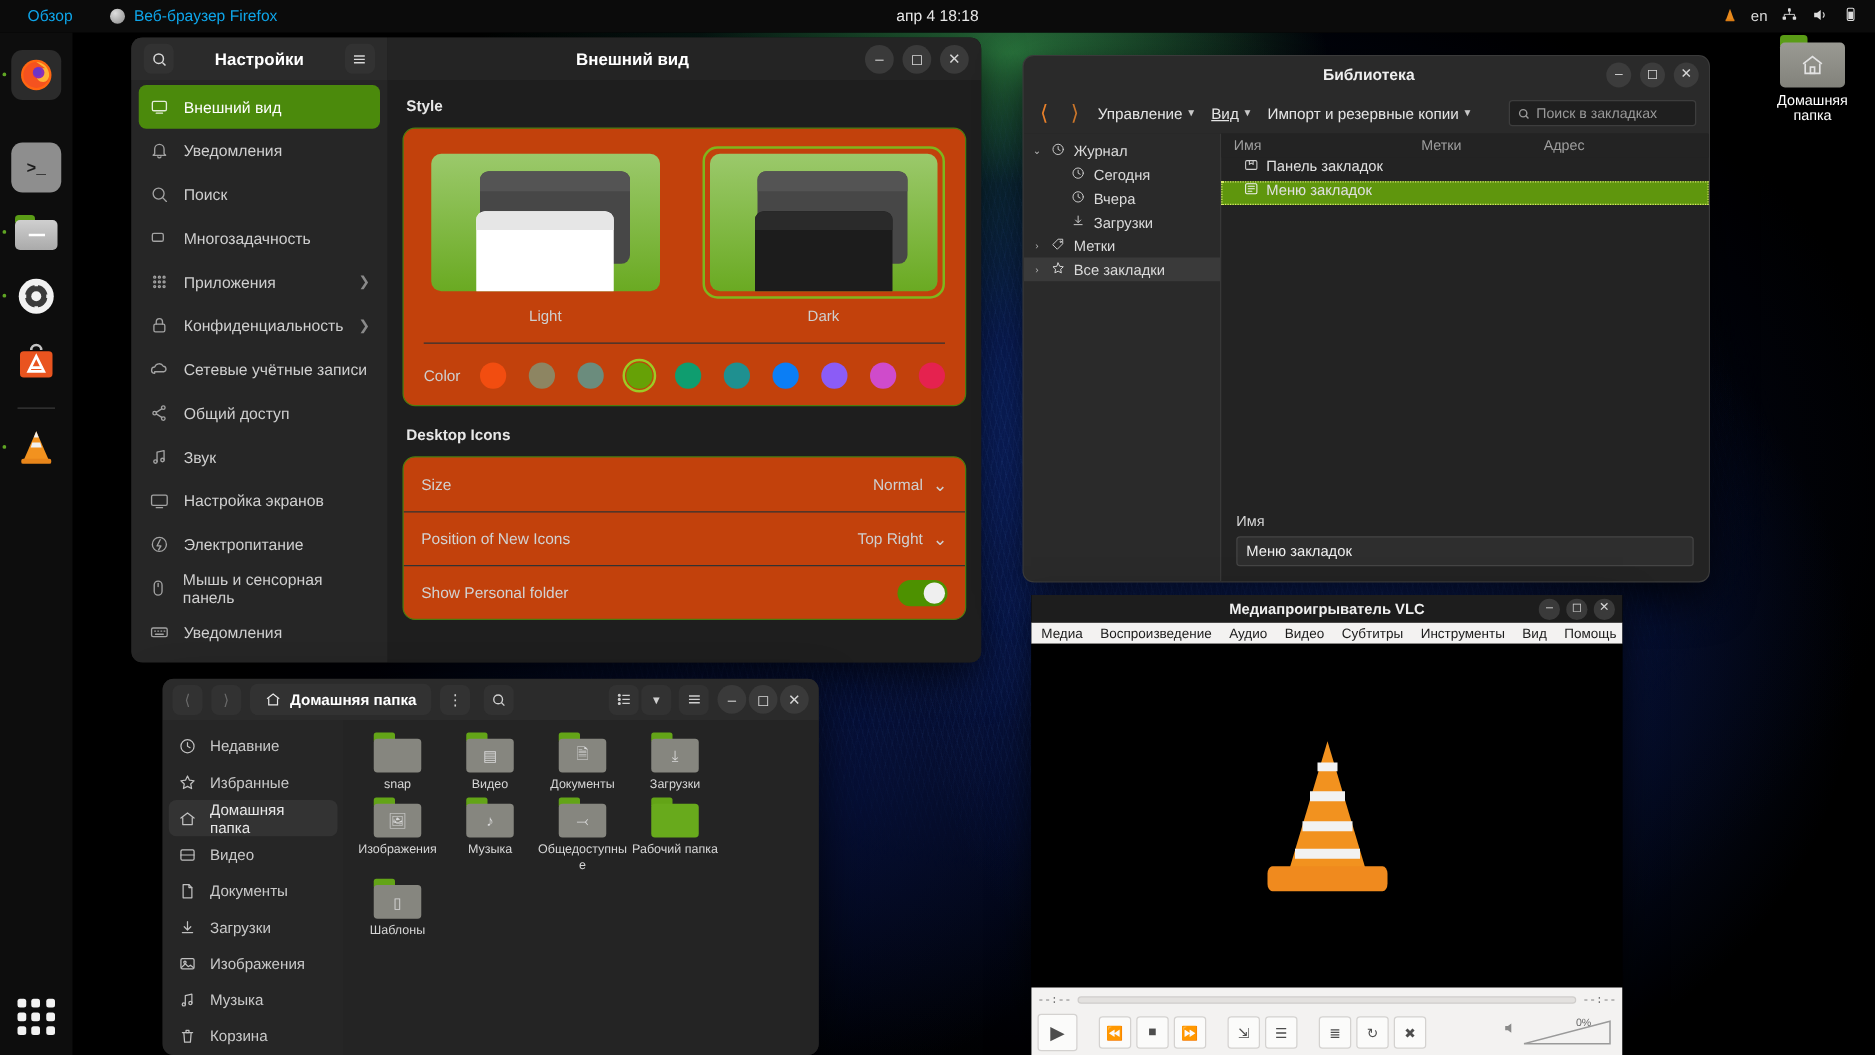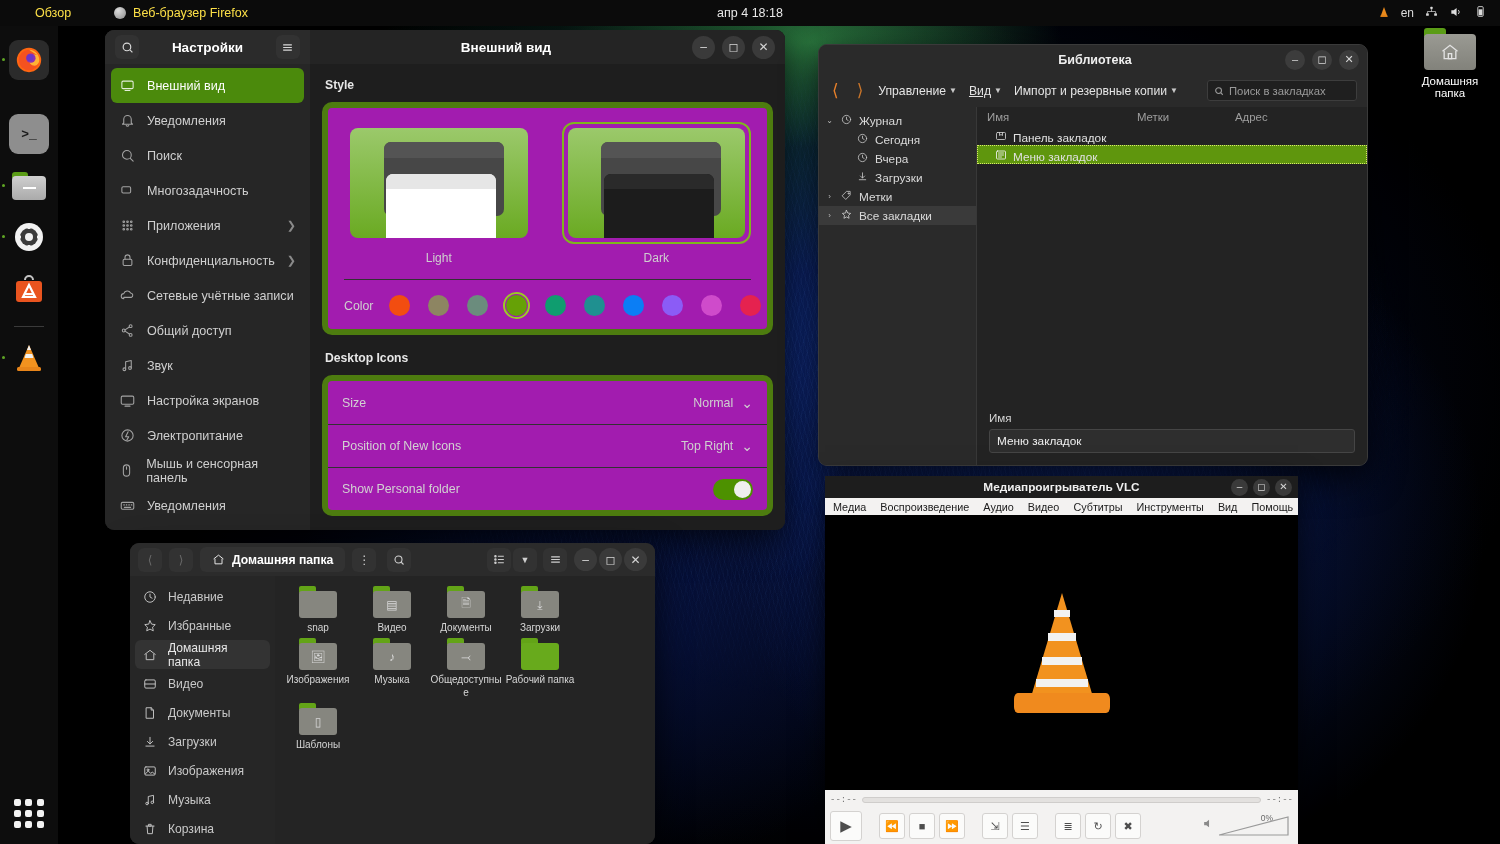--- a/index.html
+++ b/index.html
@@ -29,21 +29,21 @@
     -webkit-mask-image: radial-gradient(ellipse 700px 420px at 58% 42%, #000 0%, rgba(0,0,0,.5) 55%, transparent 80%);
   }
 
   
   #topbar {
     position:absolute; left:0; top:0; width:1500px; height:26px;
     background:#0b0b0b; color:#e6e6e6; font-size:12.5px;
     display:flex; align-items:center; z-index:500;
   }
   #topbar .tb-left { display:flex; align-items:center; gap:14px; padding-left:14px; }
-  .tb-btn { display:flex; align-items:center; gap:7px; padding:2px 8px; border-radius:4px; color:#fde047;margin-left:13px; }
+  .tb-btn { display:flex; align-items:center; gap:7px; padding:2px 8px; border-radius:4px; color:#0ea5e9; }
   .tb-center { position:absolute; left:0; right:0; text-align:center; pointer-events:none; color:#e8e8e8; font-size:12.5px;}
   .tb-right { margin-left:auto; display:flex; align-items:center; gap:11px; padding-right:13px; }
   .ff-dot{ width:12px;height:12px;border-radius:50%;background:radial-gradient(circle at 35% 30%,#ddd,#8a8a8a);display:inline-block;}
 
   
   #dock { position:absolute; left:0; top:26px; width:58px; bottom:0; background:#0d0d0d; z-index:400; }
   .dock-item{ position:absolute; left:9px; width:40px; height:40px; border-radius:9px; display:flex;align-items:center;justify-content:center;}
   .dock-run{ position:absolute; left:2px; width:3px; height:3px; border-radius:50%; background:#5fa524; }
   .dock-sep{ position:absolute; left:14px; width:30px; height:1px; background:#3a3a3a; }
   #appgrid{ position:absolute; left:14px; bottom:16px; width:30px; height:30px;
@@ -73,21 +73,21 @@
             color:#cfcfcf;font-size:12.6px; }
   .st-item.sel{ background:#4b8a0c; color:#fff; }
   .st-ic{ width:16px;height:16px;display:flex;align-items:center;justify-content:center;opacity:.85; }
   .st-chev{ margin-left:auto; color:#8a8a8a; font-size:11px; }
 
   #st-main{ position:absolute;left:205px;top:0;right:0;bottom:0;background:#1e1e1e;}
   #st-mainhdr{ height:34px;display:flex;align-items:center;padding:0 10px;background:#242424;}
   #st-mainhdr .t{ flex:1;text-align:center;color:#fff;font-weight:bold;font-size:13.5px; }
   #st-body{ padding:14px 12px; }
   .sec-title{ color:#e7e7e7;font-weight:bold;font-size:12.2px;margin:0 0 10px 3px;}
-  .card{ background:#a21caf;border:6px solid #4d7c0f;border-radius:10px; }
+  .card{ background:#c2410c;border:1px solid #4d7c0f;border-radius:10px; }
   .style-card{ padding:14px 16px 10px; }
   .themes{ display:flex; gap:28px; }
   .theme{ flex:1; }
   .prev{ height:110px;border-radius:8px;background:linear-gradient(#9bc96b,#6aaa22);position:relative;overflow:hidden;}
   .theme.sel .prevwrap{ padding:4px;border:2px solid #7fb61d;border-radius:12px; }
   .theme .prevwrap{ padding:4px;border:2px solid transparent;border-radius:12px; }
   .wbig{ position:absolute;right:24px;top:14px;width:120px;height:74px;background:#474747;border-radius:7px;}
   .wbig .bar{height:16px;background:#545454;border-radius:7px 7px 0 0;}
   .wsm{ position:absolute;left:36px;top:46px;width:110px;height:70px;border-radius:7px;}
   .wsm.light{ background:#fff; }
@@ -123,21 +123,21 @@
                display:flex;align-items:center;gap:5px;padding:0 6px;color:#9a9a9a;font-size:11.3px;}
   #lib-body{ position:absolute;left:0;right:0;top:62px;bottom:0;display:flex; }
   #lib-tree{ width:157px;background:#2a2a2a;padding-top:4px; }
   .tr{ display:flex;align-items:center;gap:6px;height:19px;color:#dadada;font-size:11.8px;padding-left:6px; }
   .tr .tw{ width:9px;text-align:center;color:#b9b9b9;font-size:8px; }
   .tr.sel{ background:#3a3a3a; }
   .tr .ti{ width:13px;text-align:center;font-size:11px; }
   #lib-right{ flex:1;background:#232323;display:flex;flex-direction:column;border-left:1px solid #383838; }
   #lib-cols{ display:flex;height:19px;align-items:center;color:#9e9e9e;font-size:11.4px;background:#232323; }
   #lib-cols div{ padding-left:10px; }
-  .lrow{ display:flex;align-items:flex-end;gap:6px;height:19px;padding-left:18px;color:#e0e0e0;font-size:11.8px; }
+  .lrow{ display:flex;align-items:flex-start;gap:6px;height:19px;padding-left:18px;color:#e0e0e0;font-size:11.8px; }
   .lrow.sel{ background:#5f960d;outline:1px dotted #d8e96a;outline-offset:-1px; }
   #lib-namebox{ margin-top:auto;padding:0 12px 12px; }
   #lib-namebox .lab{ color:#d6d6d6;font-size:11.6px;margin-bottom:5px; }
   #lib-namebox input{ width:100%;height:24px;background:#2e2e2e;border:1px solid #454545;border-radius:3px;
                       color:#efefef;font-size:11.8px;padding:0 7px;font-family:"Liberation Sans",sans-serif; }
 
   
   #files{ left:130px; top:543px; width:525px; height:301px; background:#242424; }
   #f-hdr{ height:33px;background:#2b2b2b;display:flex;align-items:center;gap:7px;padding:0 8px; }
   .fbtn{ width:24px;height:24px;border-radius:6px;background:#323232;color:#cfcfcf;display:flex;align-items:center;justify-content:center;font-size:12px;}

